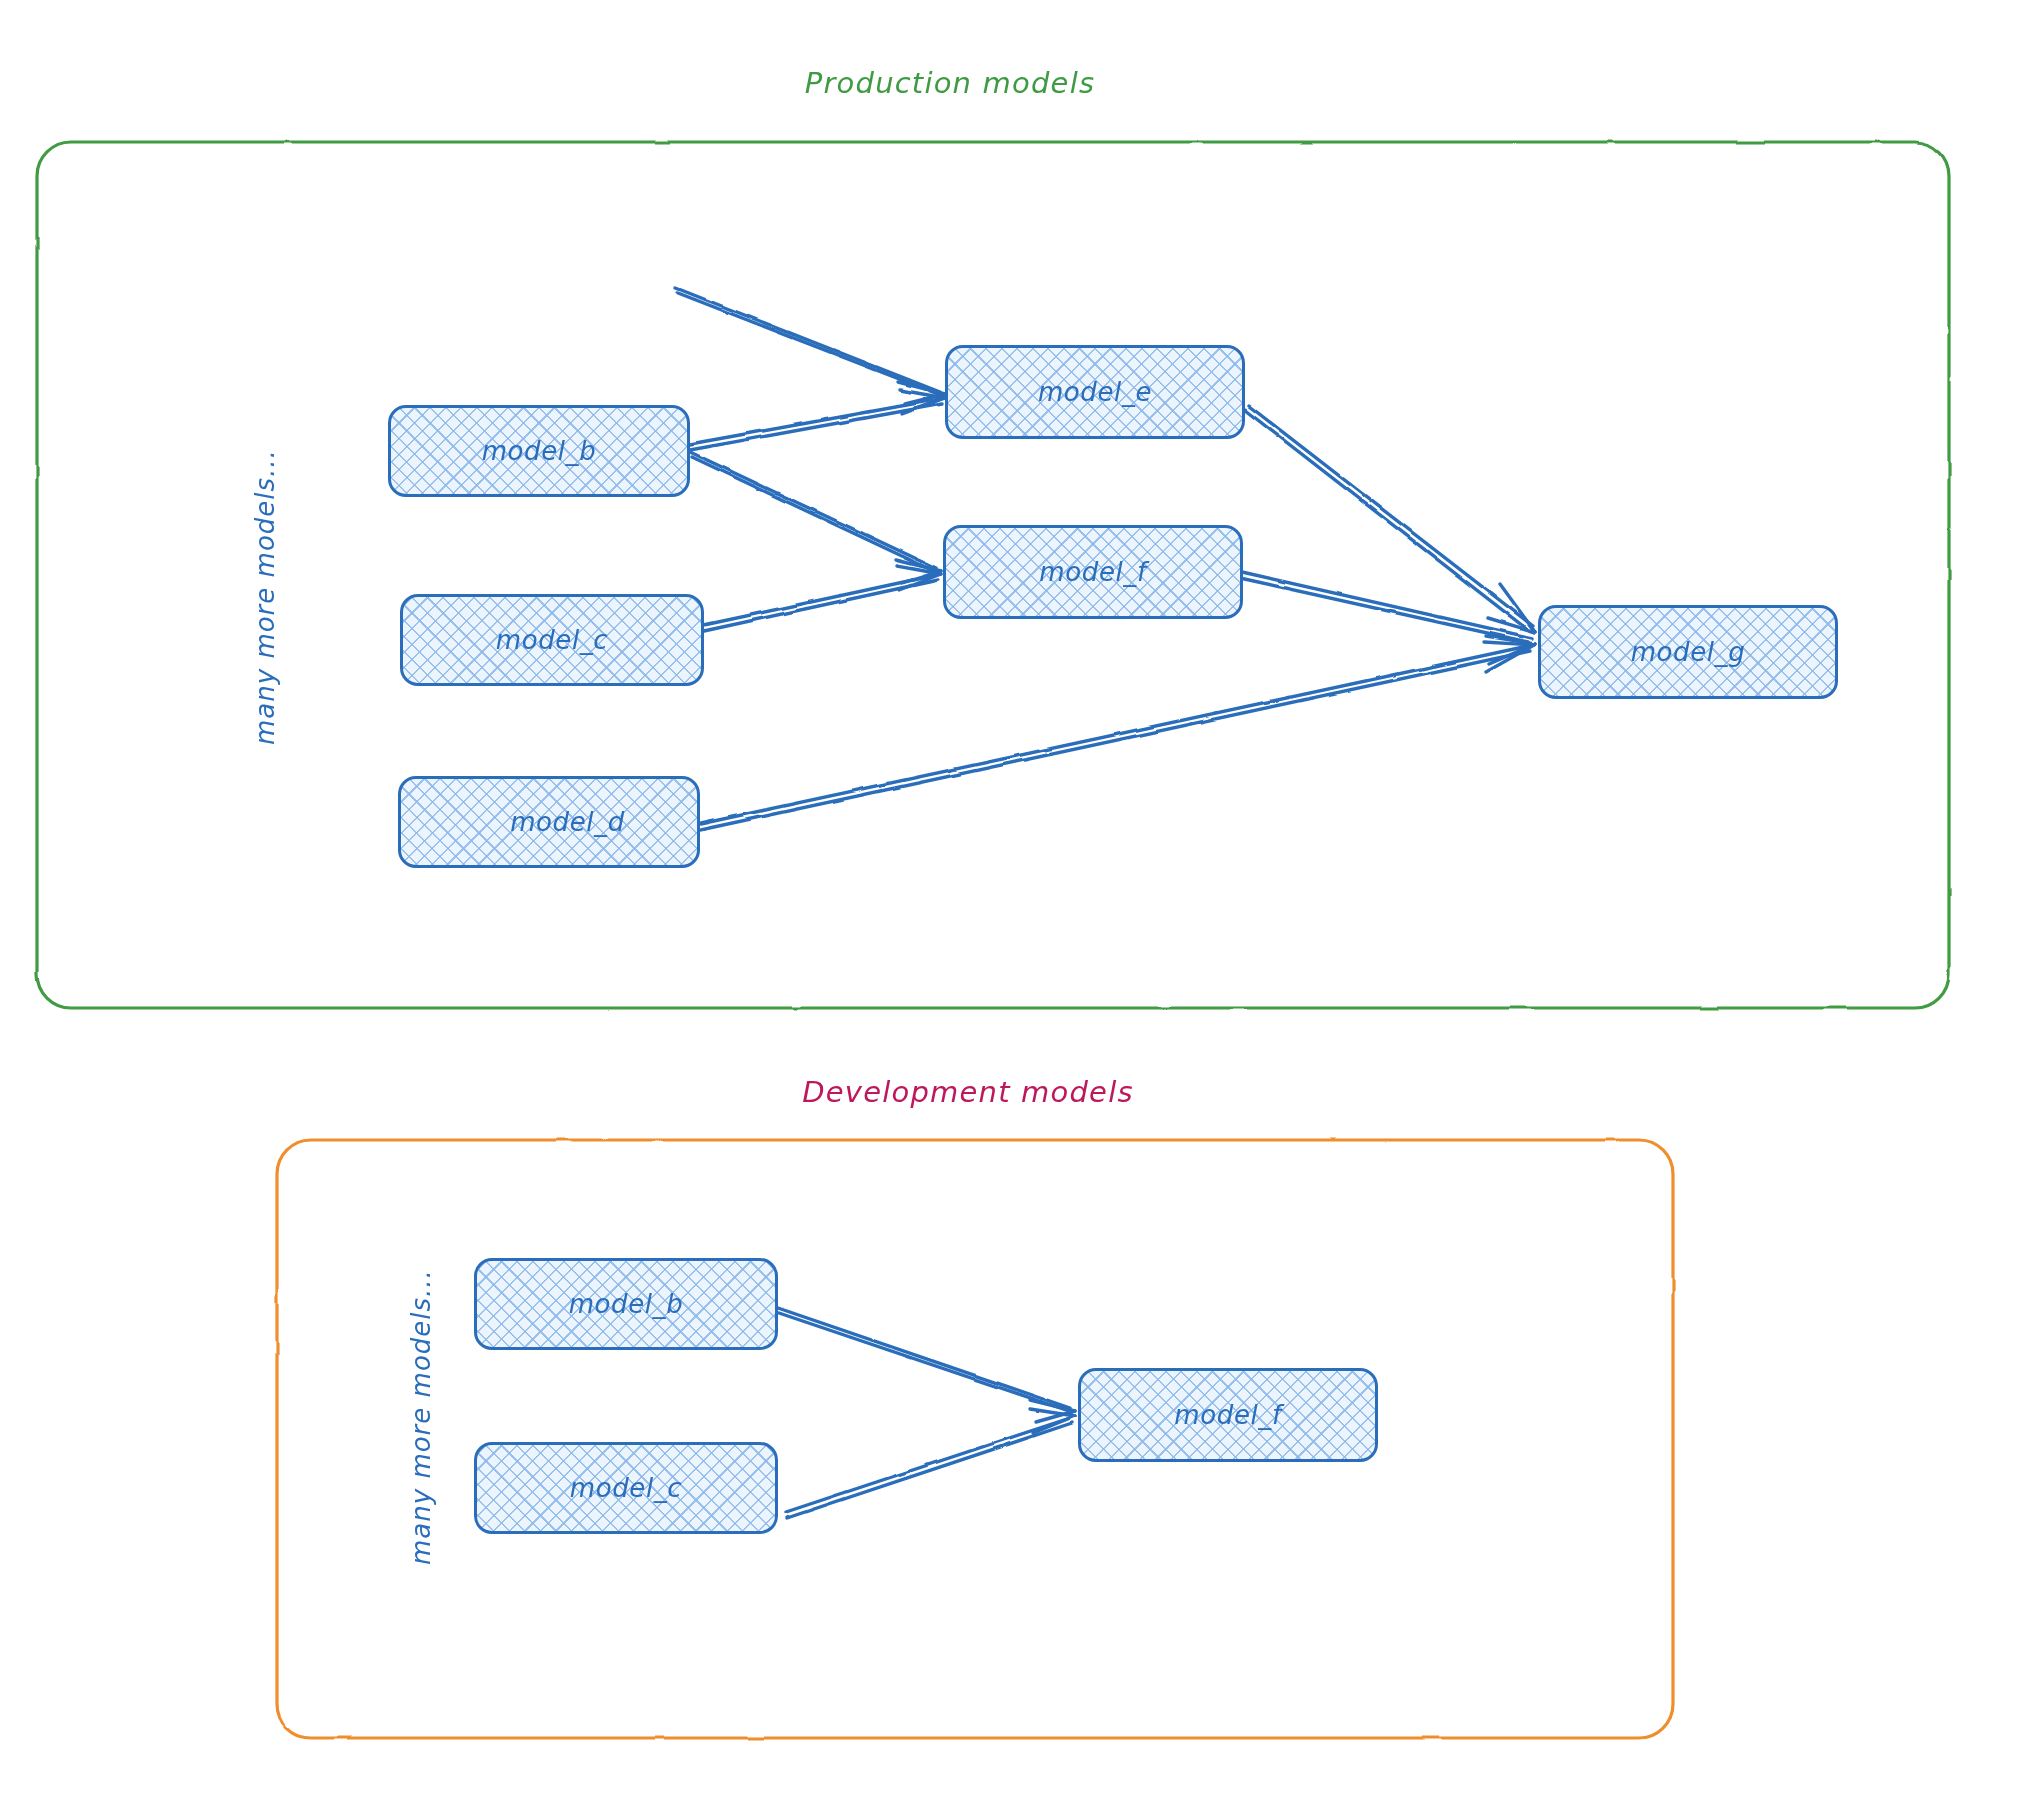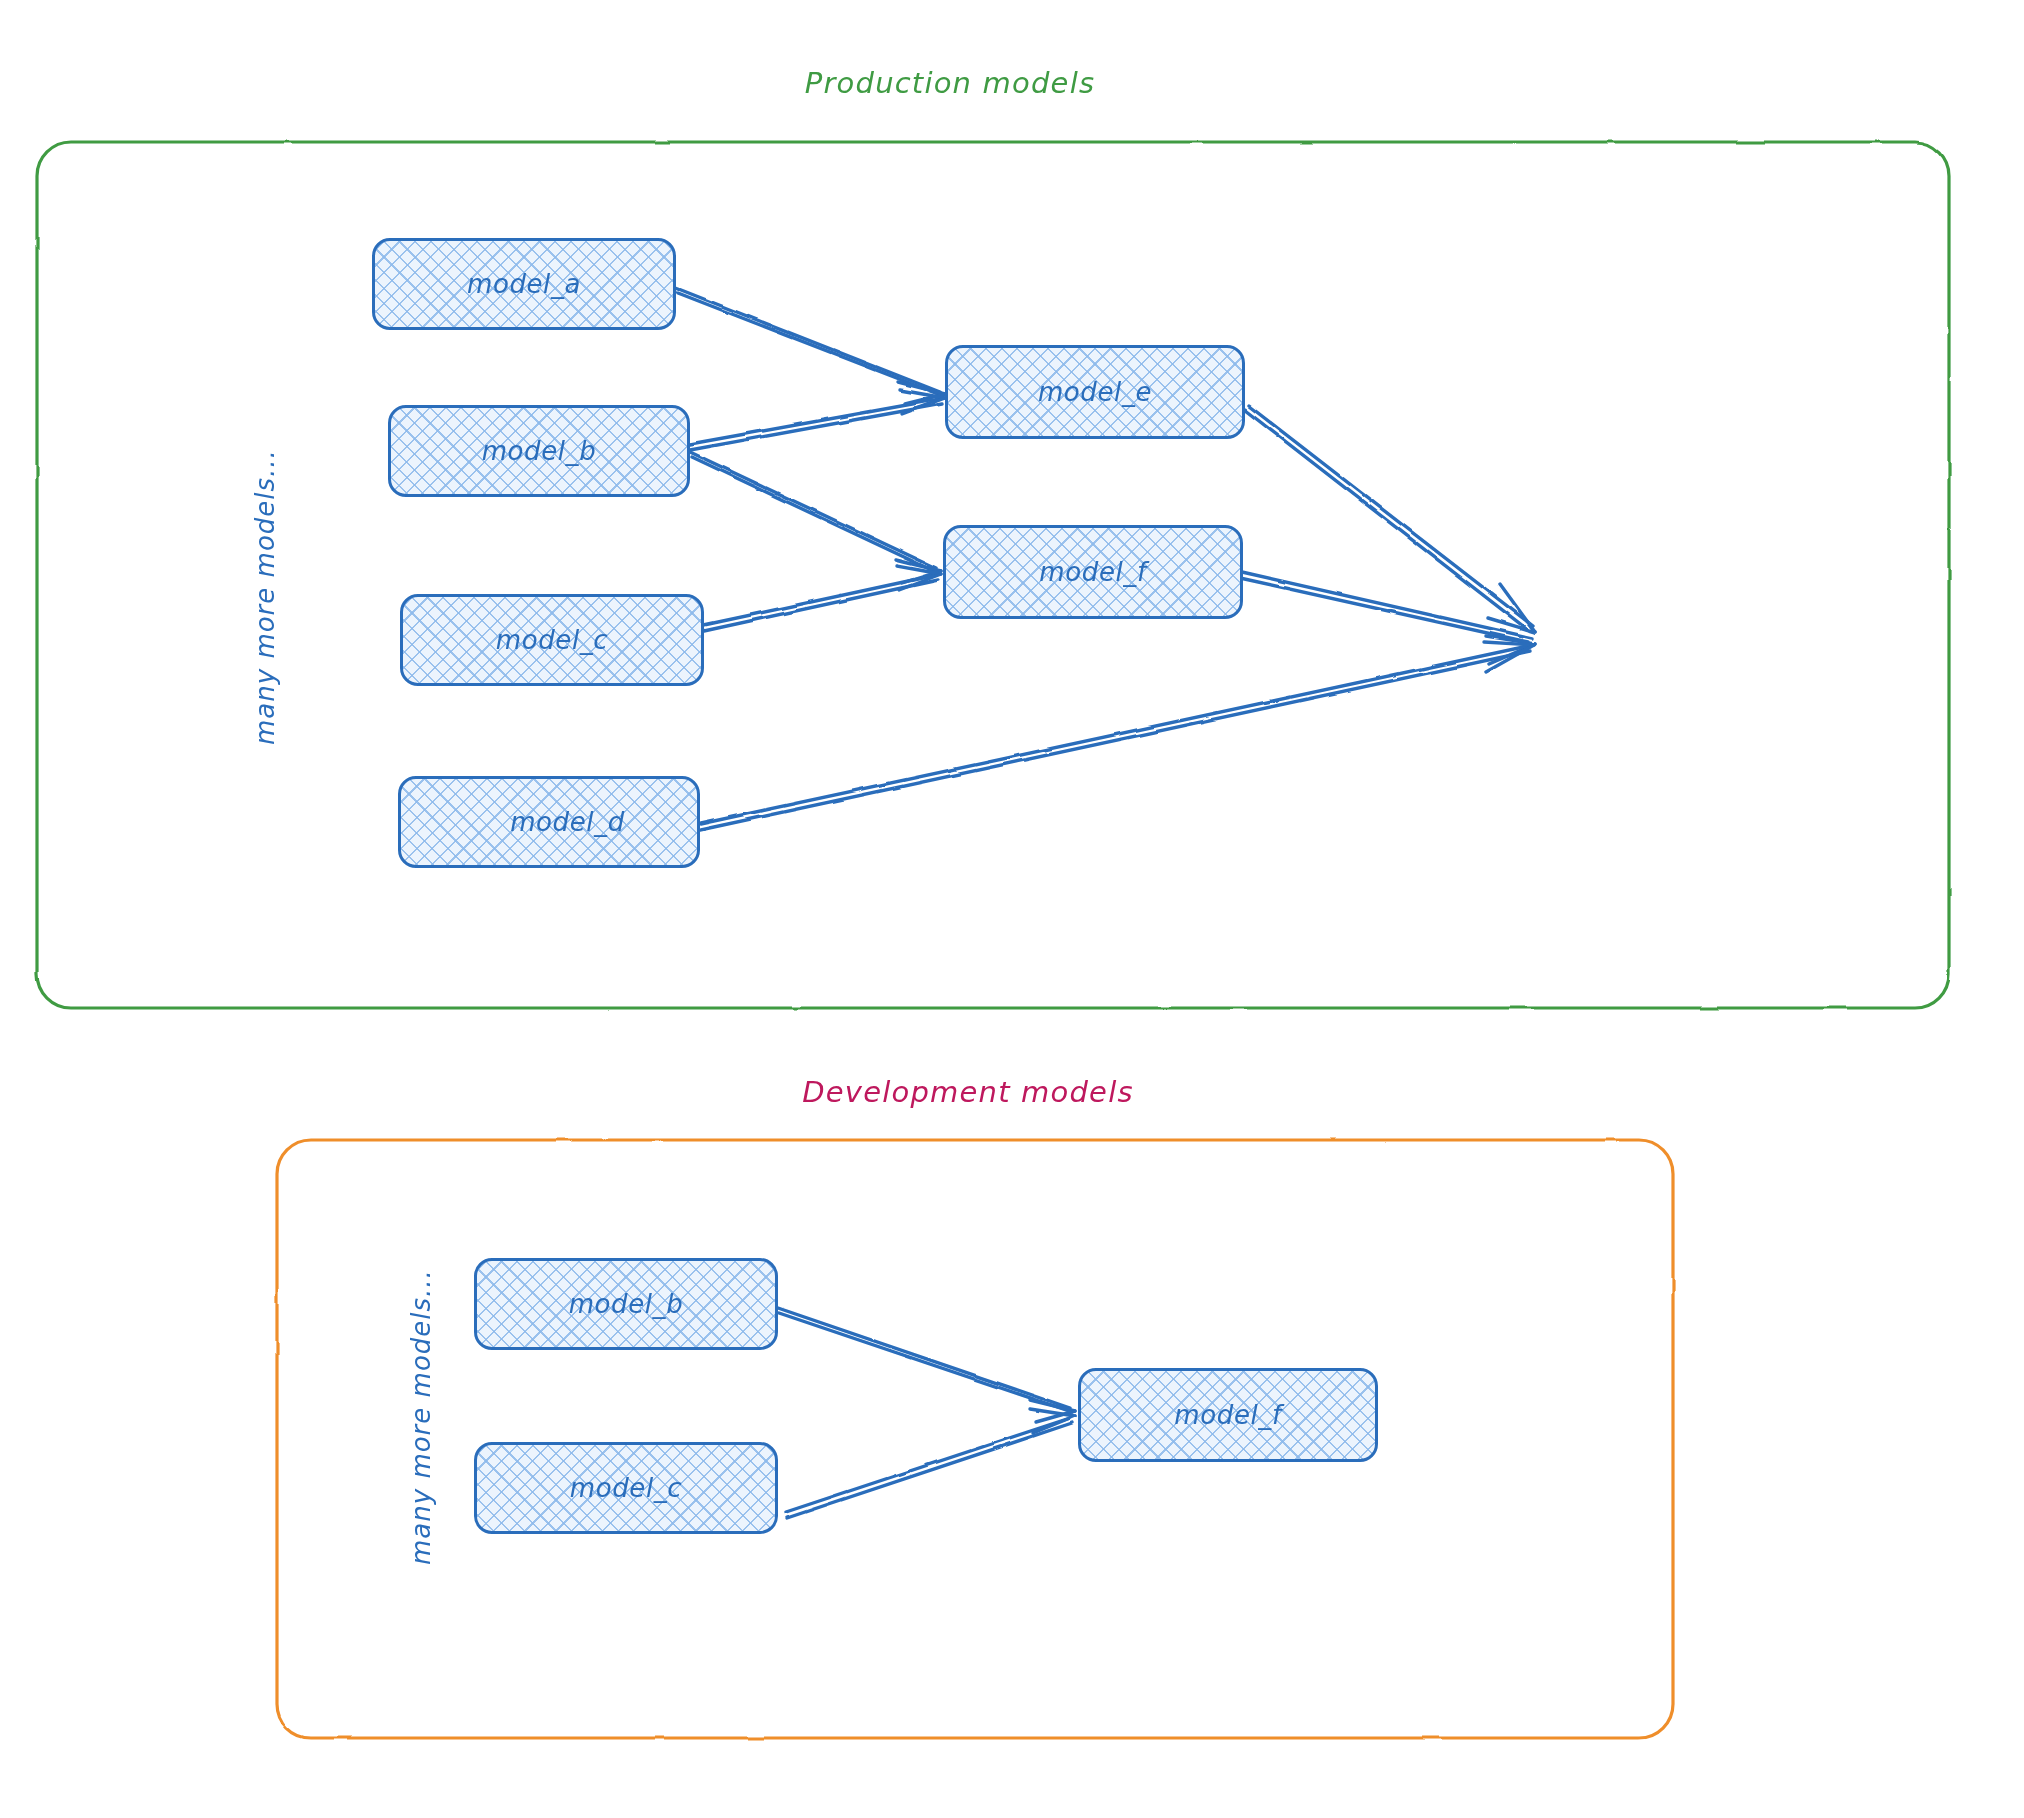--- a/index.html
+++ b/index.html
@@ -173,23 +173,20 @@
   </svg>
 
   <div class="group-title prod" style="left:950px; top:66px;">Production models</div>
 
   <div class="group-title dev" style="left:968px; top:1075px;">Development models</div>
 
   <div class="vert-note" style="left:250px; top:745px;">many more models...</div>
 
   <div class="vert-note" style="left:406px; top:1565px;">many more models...</div>
 
-  <div class="node" style="left:372px; top:238px; width:304px; height:92px;">
-    <span class="node-label">model_a</span>
-  </div>
 
   <div class="node" style="left:388px; top:405px; width:302px; height:92px;">
     <span class="node-label">model_b</span>
   </div>
 
   <div class="node" style="left:400px; top:594px; width:304px; height:92px;">
     <span class="node-label">model_c</span>
   </div>
 
   <div class="node" style="left:398px; top:776px; width:302px; height:92px;padding-left:37px;">
@@ -197,20 +194,23 @@
   </div>
 
   <div class="node" style="left:945px; top:345px; width:300px; height:94px;">
     <span class="node-label">model_e</span>
   </div>
 
   <div class="node" style="left:943px; top:525px; width:300px; height:94px;">
     <span class="node-label">model_f</span>
   </div>
 
+  <div class="node" style="left:1538px; top:605px; width:300px; height:94px;">
+    <span class="node-label">model_g</span>
+  </div>
 
   <div class="node" style="left:474px; top:1258px; width:304px; height:92px;">
     <span class="node-label">model_b</span>
   </div>
 
   <div class="node" style="left:474px; top:1442px; width:304px; height:92px;">
     <span class="node-label">model_c</span>
   </div>
 
   <div class="node" style="left:1078px; top:1368px; width:300px; height:94px;">

